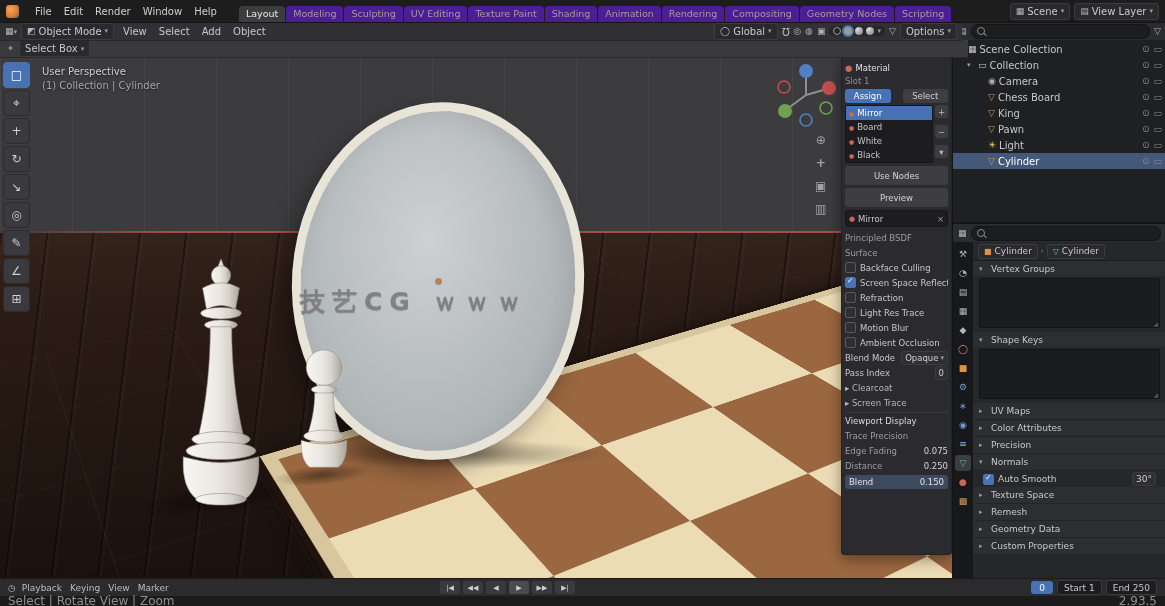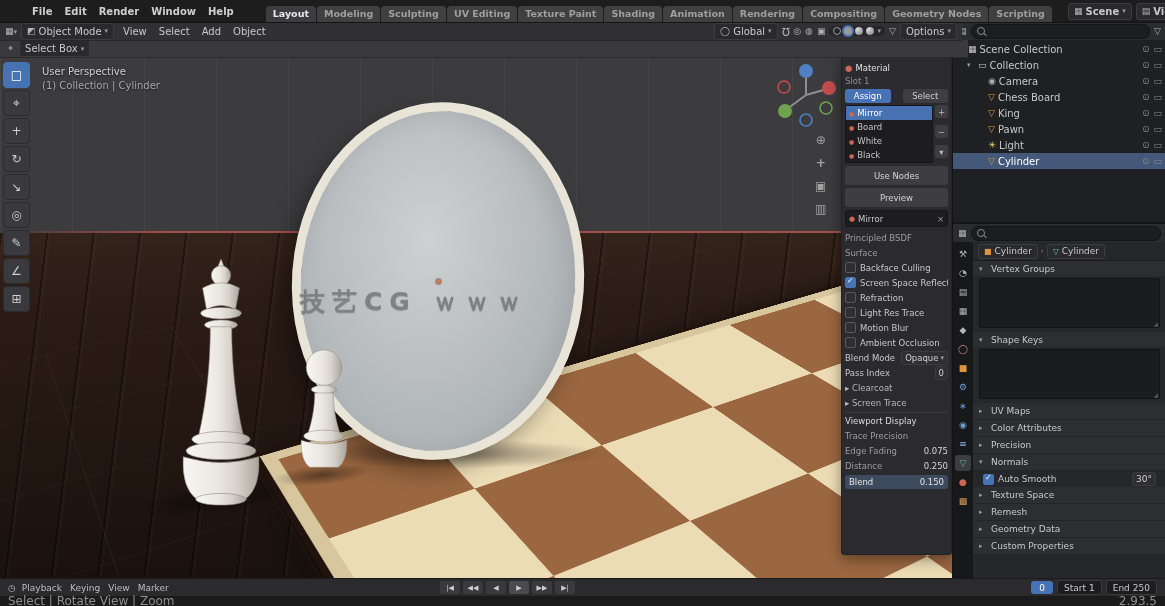--- a/index.html
+++ b/index.html
@@ -1,25 +1,25 @@
 <!DOCTYPE html>
 <html><head>
 <meta charset="utf-8">
 <style>
   html,body{margin:0;padding:0;background:#111;}
   #app{position:relative;width:1165px;height:606px;background:#1d1d1d;overflow:hidden;
        font-family:"DejaVu Sans","Liberation Sans",sans-serif;color:#c8c8c8;font-size:10px;
        -webkit-user-select:none;user-select:none;}
   
   .topbar{position:absolute;left:0;top:0;right:0;height:22px;background:#1d1d1d;display:flex;
-          align-items:center;gap:16px;padding:0 6px;z-index:60;border-bottom:1px solid #141414;font-weight:bold;}
+          align-items:center;gap:6px;padding:0 6px;z-index:60;border-bottom:1px solid #141414;}
   .logo{width:13px;height:13px;border-radius:3px;background:radial-gradient(circle at 35% 35%,#f5a55b,#d97b2f 60%,#2b5f8a);margin-right:4px;}
   .menu-item{padding:1px 6px;border-radius:3px;color:#cfcfcf;}
   .ws-tabs{display:flex;margin-left:10px;gap:1px;align-self:flex-end;}
-  .ws-tab{padding:2px 7px 3px;border-radius:4px 4px 0 0;color:#9f9f9f;background:#404040;white-space:nowrap;font-size:9.5px;}
+  .ws-tab{padding:2px 7px 3px;border-radius:4px 4px 0 0;color:#9f9f9f;background:#4c1d95;white-space:nowrap;font-size:9.5px;}
   .ws-tab.active{background:#3d3d40;color:#e8e8e8;}
   .tb-right{margin-left:auto;display:flex;gap:4px;align-items:center;}
   .pill{background:#2a2a2e;border:1px solid #3c3c41;border-radius:3px;height:15px;display:inline-flex;
         align-items:center;gap:3px;padding:0 5px;white-space:nowrap;}
   .caret{font-size:7px;color:#9a9a9a;}
   .ico{font-size:9px;color:#b5b5b5;}
   
   .vp-header{position:absolute;left:0;top:22px;width:952px;height:18px;background:#313135;display:flex;
              align-items:center;gap:4px;padding:0 5px;z-index:55;border-bottom:1px solid #272727;}
   .vh-menus{display:flex;gap:2px;}

